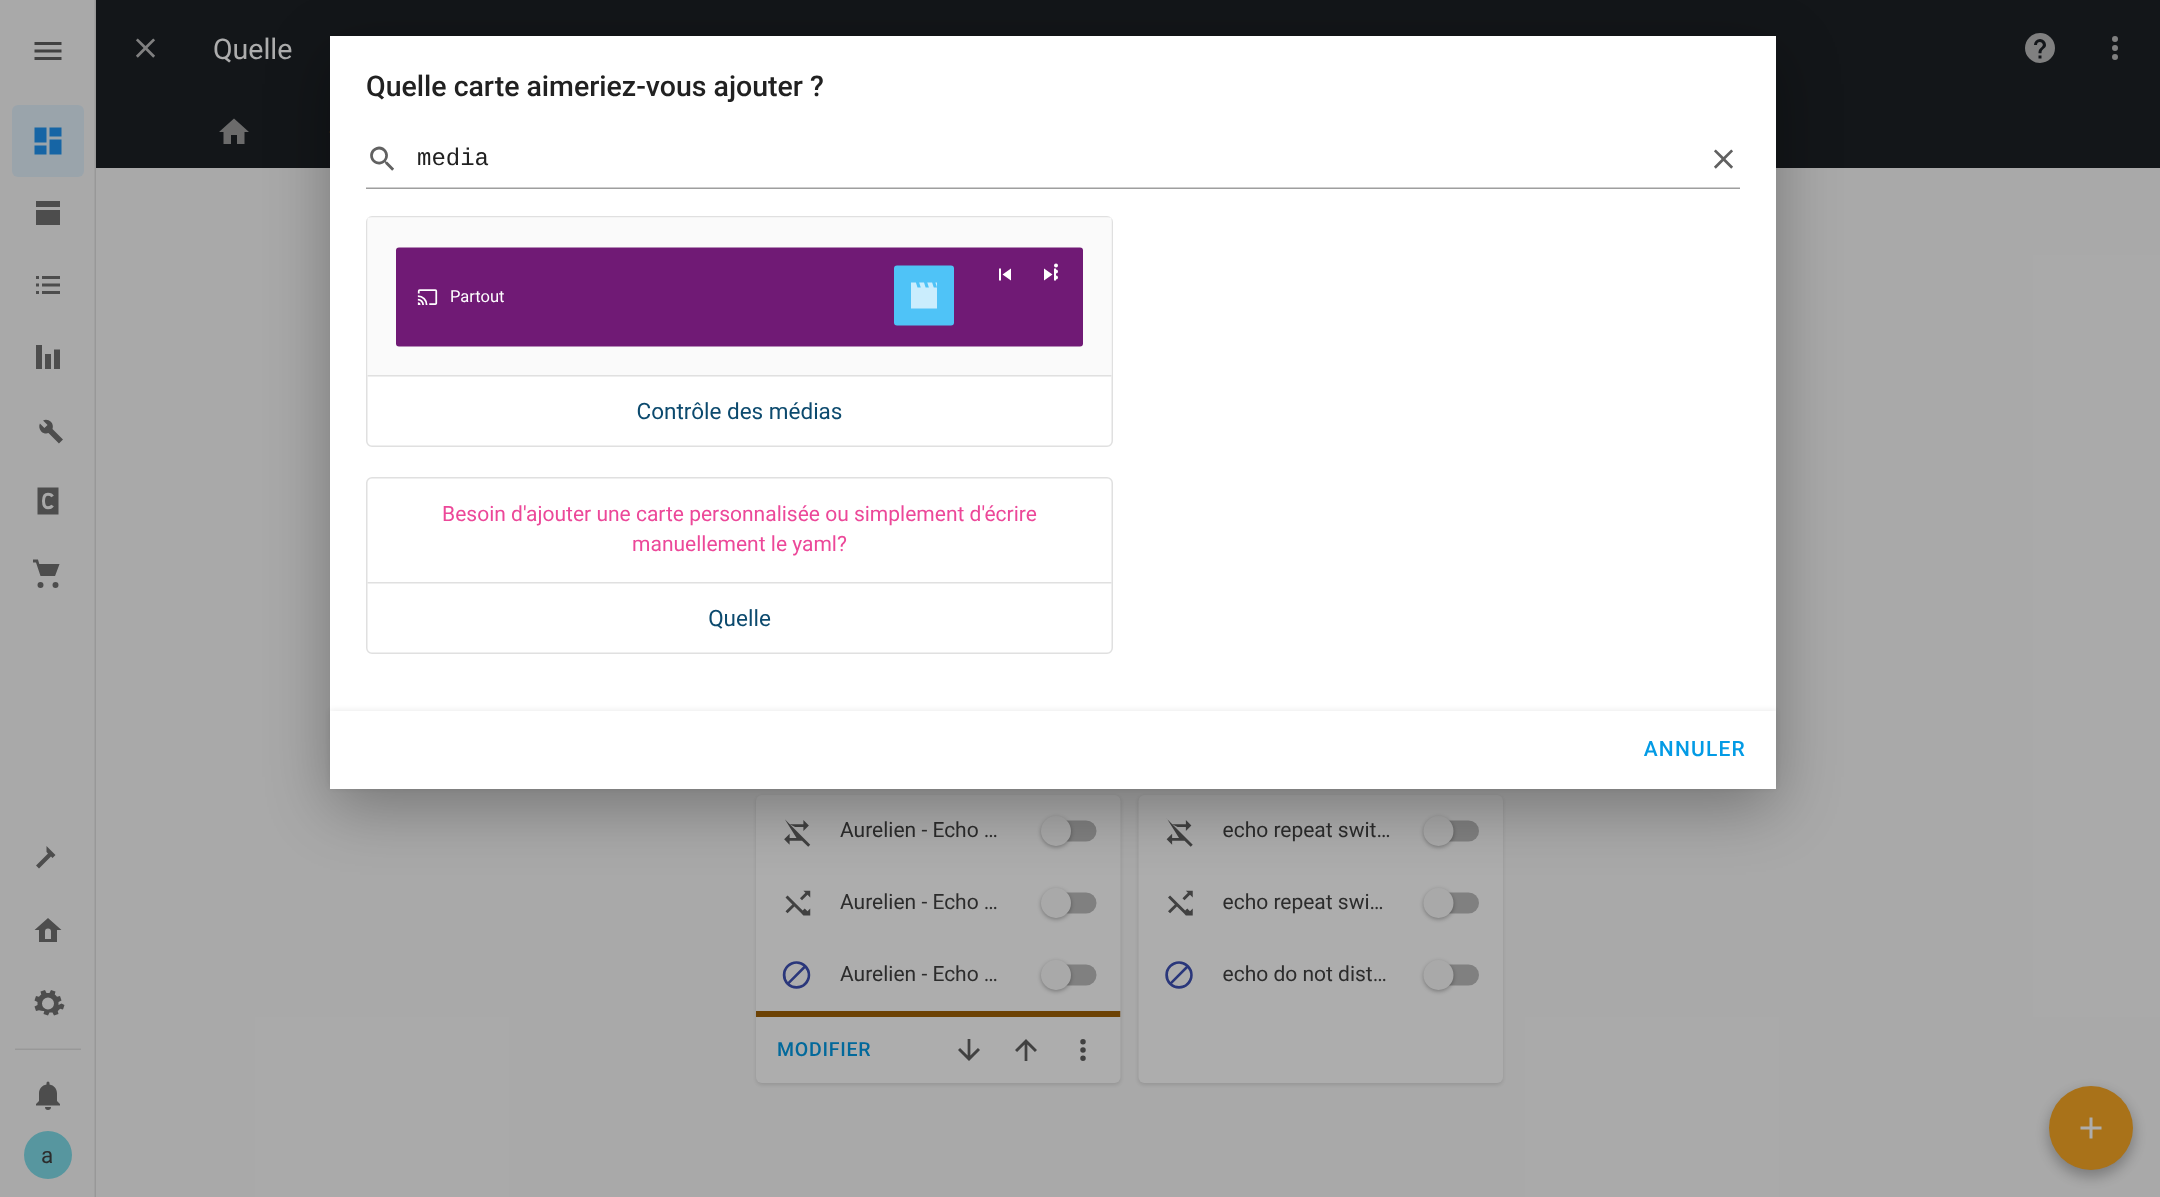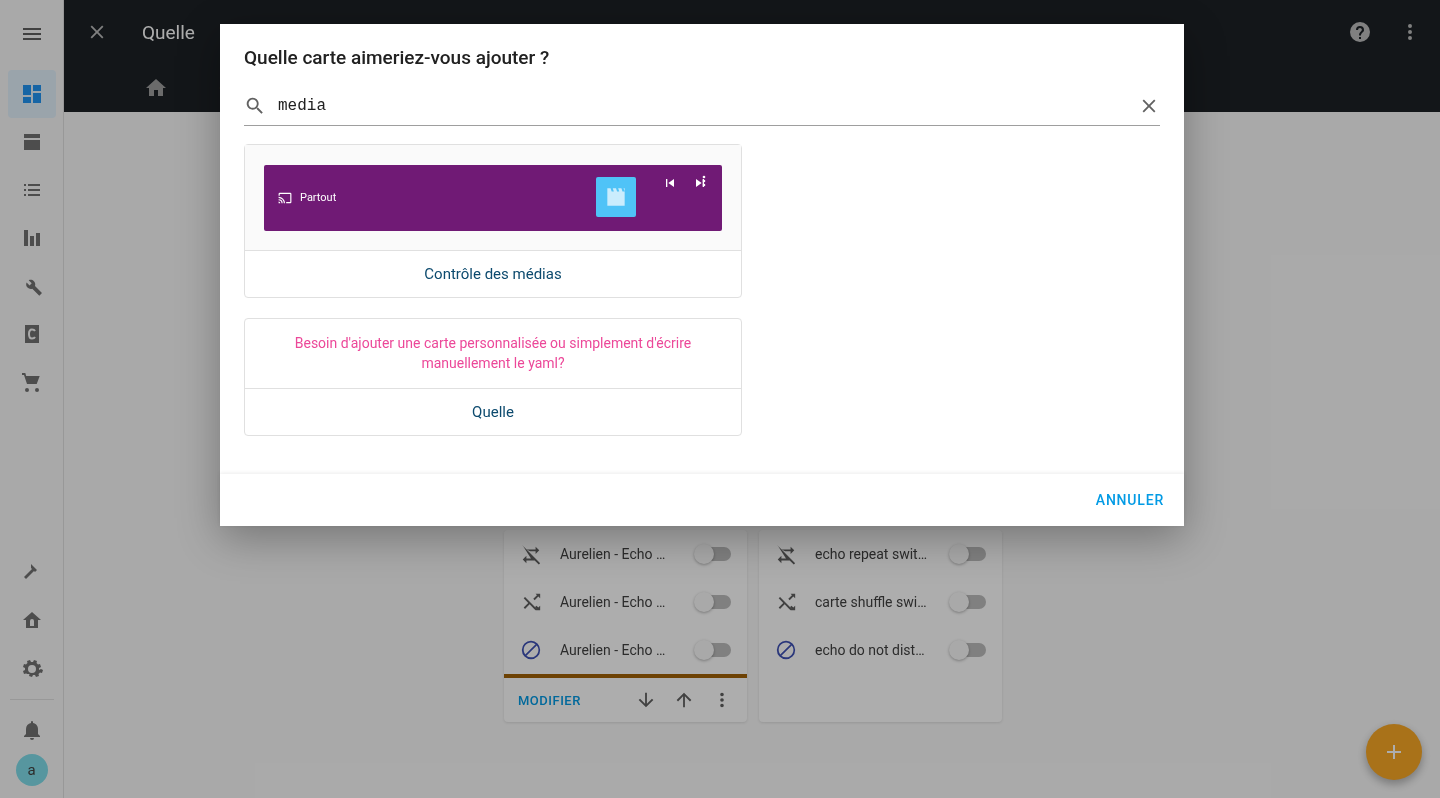--- a/index.html
+++ b/index.html
@@ -298,21 +298,21 @@
       <svg class="row-icon" width="22" height="22" viewBox="0 0 24 24">
           <path d="M2 2l20 20-1.5 1.5L16 19H7v3l-4-4 4-4v3h5L3.5 3.5 2 2zM7 7h10V4l4 4-4 4V9h-6z"></path>
         </svg>
       <span class="label">echo repeat swit…</span>
       <div class="switch"></div>
     </div>
     <div class="entity-row">
       <svg class="row-icon" width="22" height="22" viewBox="0 0 24 24">
           <path d="M17 3h5v5l-2-2-4 4-1.5-1.5 4-4L17 3zm0 18l1.5-1.5-13-13L4 8l5 5-5 5 1.5 1.5 5-5 5 5L17 21zm5-5v5h-5l1.5-1.5-2-2 1.5-1.5 2 2L22 16z"></path>
         </svg>
-      <span class="label">carte shuffle swi…</span>
+      <span class="label">echo repeat swi…</span>
       <div class="switch"></div>
     </div>
     <div class="entity-row">
       <svg class="row-icon disabled" width="22" height="22" viewBox="0 0 24 24">
           <path d="M12 2a10 10 0 100 20 10 10 0 000-20zM4 12a8 8 0 0113-6.3L5.7 17A8 8 0 014 12zm8 8a8 8 0 01-5-1.7L18.3 7A8 8 0 0112 20z"></path>
         </svg>
       <span class="label">echo do not dist…</span>
       <div class="switch"></div>
     </div>
   </div>

